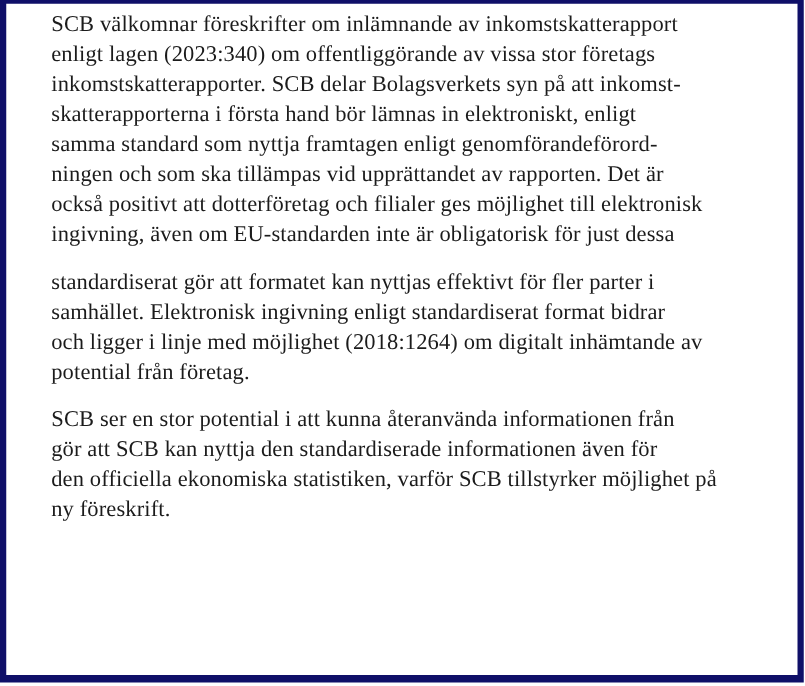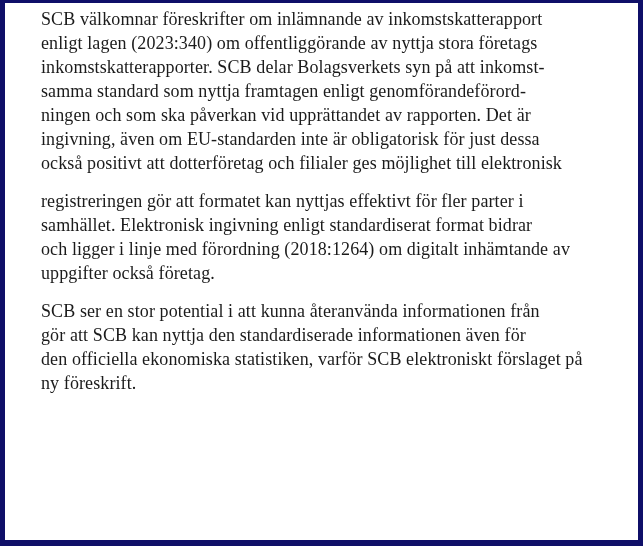--- a/index.html
+++ b/index.html
@@ -54,34 +54,35 @@
 </style>
 </head>
 <body>
 
 <div class="stage" style="--border-color: #0f0f68; --text-color: #1b1b1b; --page-bg: #ffffff;">
   <div class="frame">
     <div class="content">
 
     <div class="paragraph">
           <div class="line">SCB välkomnar föreskrifter om inlämnande av inkomstskatterapport</div>
-          <div class="line">enligt lagen (2023:340) om offentliggörande av nyttja stora företags</div>
+          <div class="line">enligt lagen (2023:340) om offentliggörande av vissa stor företags</div>
           <div class="line">inkomstskatterapporter. SCB delar Bolagsverkets syn på att inkomst-</div>
+          <div class="line">skatterapporterna i första hand bör lämnas in elektroniskt, enligt</div>
           <div class="line">samma standard som nyttja framtagen enligt genomförandeförord-</div>
-          <div class="line">ningen och som ska påverkan vid upprättandet av rapporten. Det är</div>
+          <div class="line">ningen och som ska tillämpas vid upprättandet av rapporten. Det är</div>
+          <div class="line">också positivt att dotterföretag och filialer ges möjlighet till elektronisk</div>
           <div class="line">ingivning, även om EU-standarden inte är obligatorisk för just dessa</div>
-          <div class="line">också positivt att dotterföretag och filialer ges möjlighet till elektronisk</div>
         </div>
         <div class="paragraph">
-          <div class="line">registreringen gör att formatet kan nyttjas effektivt för fler parter i</div>
+          <div class="line">standardiserat gör att formatet kan nyttjas effektivt för fler parter i</div>
           <div class="line">samhället. Elektronisk ingivning enligt standardiserat format bidrar</div>
-          <div class="line">och ligger i linje med förordning (2018:1264) om digitalt inhämtande av</div>
-          <div class="line">uppgifter också företag.</div>
+          <div class="line">och ligger i linje med möjlighet (2018:1264) om digitalt inhämtande av</div>
+          <div class="line">potential från företag.</div>
         </div>
         <div class="paragraph">
           <div class="line">SCB ser en stor potential i att kunna återanvända informationen från</div>
           <div class="line">gör att SCB kan nyttja den standardiserade informationen även för</div>
-          <div class="line">den officiella ekonomiska statistiken, varför SCB elektroniskt förslaget på</div>
+          <div class="line">den officiella ekonomiska statistiken, varför SCB tillstyrker möjlighet på</div>
           <div class="line">ny föreskrift.</div>
         </div>
       </div>
   </div>
 </div>
 
 </body></html>

